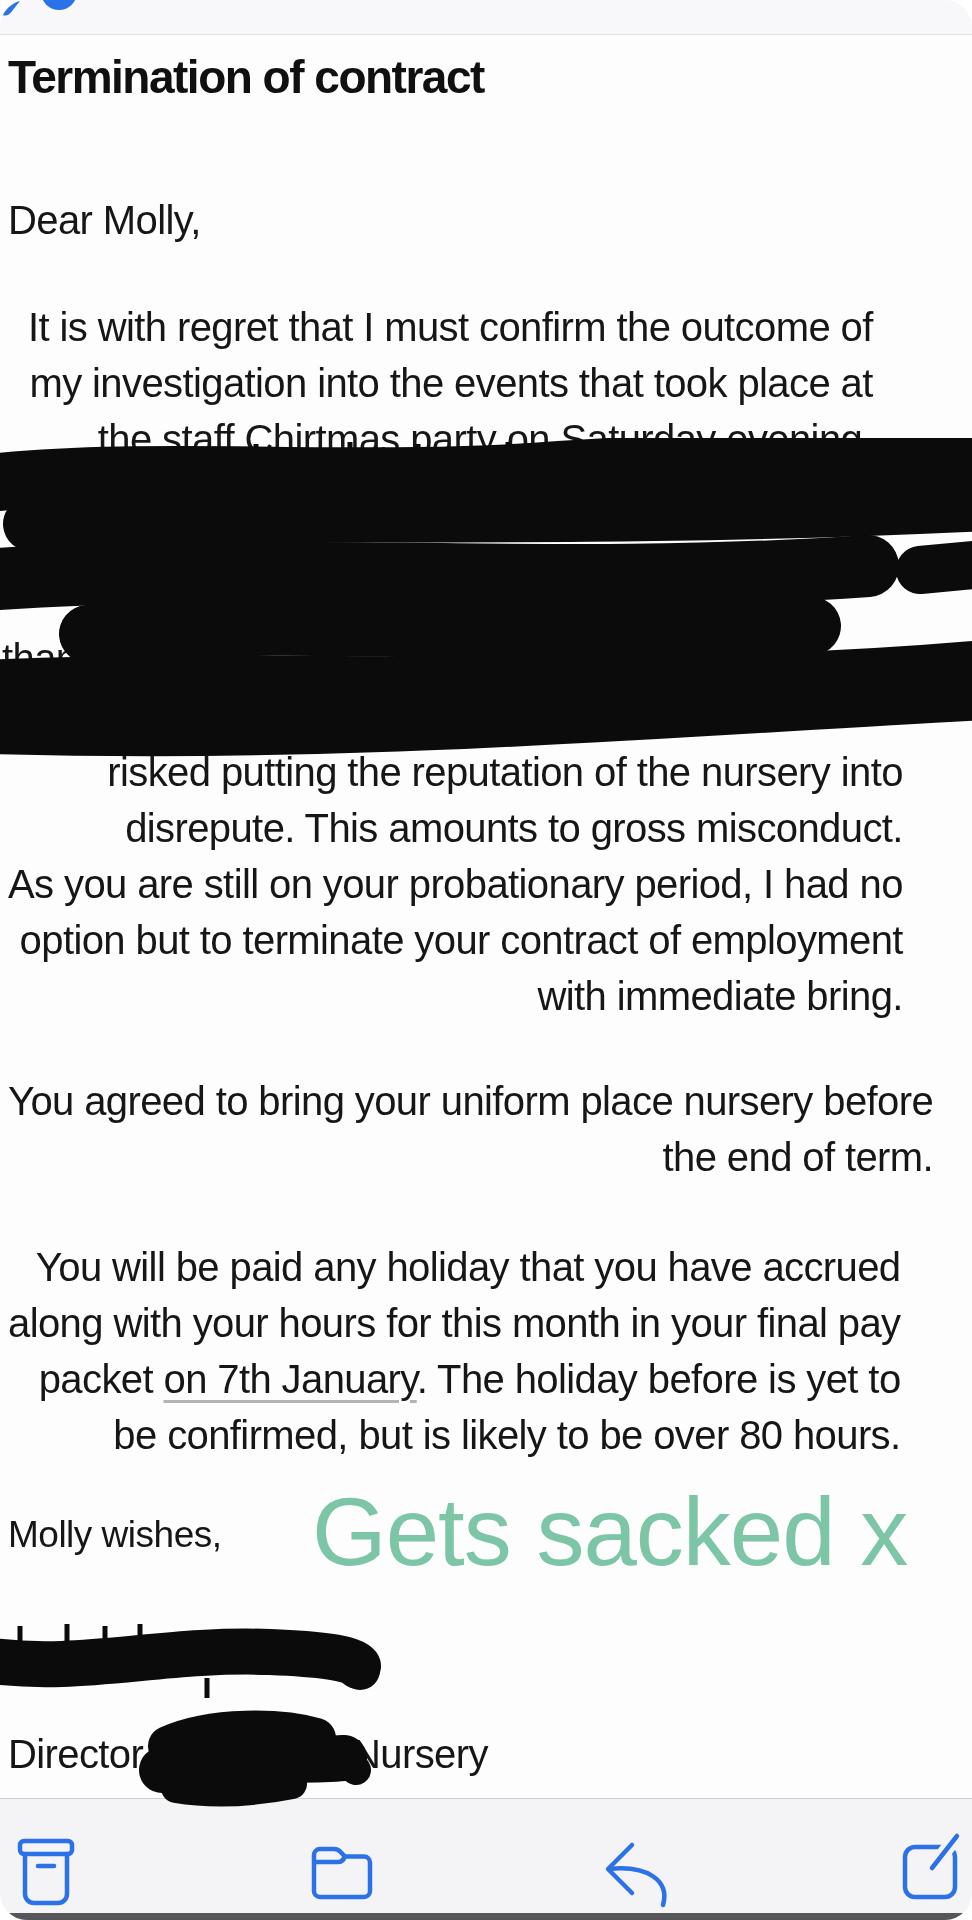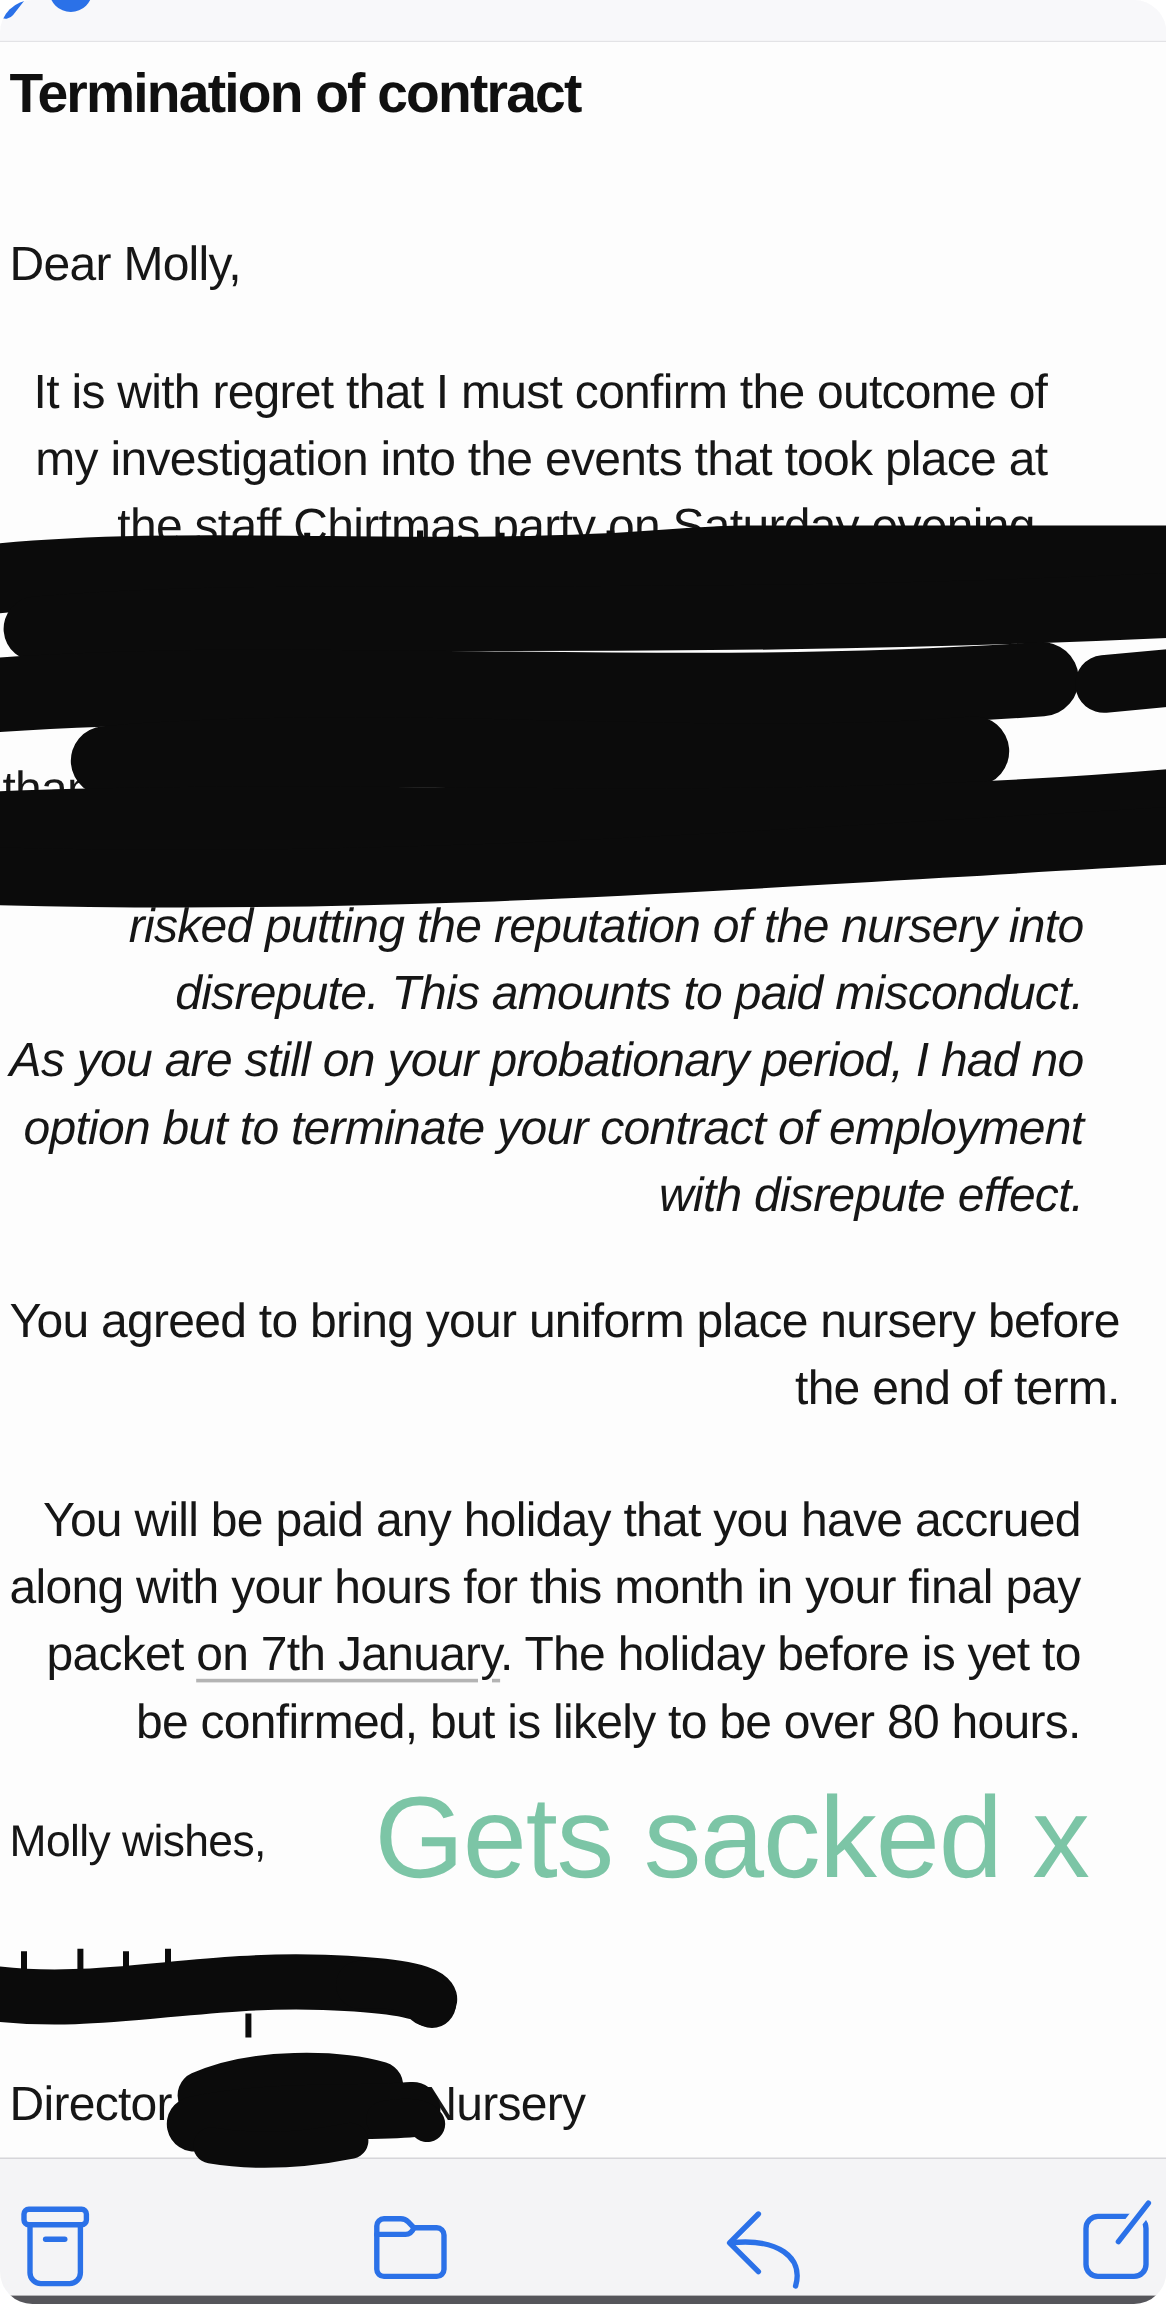--- a/index.html
+++ b/index.html
@@ -21,21 +21,21 @@
   
   .subject{
     position:absolute;left:8px;top:50px;margin:0;
     font-size:46px;font-weight:700;letter-spacing:-1.5px;color:#101010;
     white-space:nowrap;
   }
   .para{position:absolute;left:8px;font-size:40px;line-height:56px;letter-spacing:-0.6px;}
   .para .line{white-space:nowrap;text-align:right;}
   [data-para="p1"]{top:192px;}
   [data-para="p2"]{top:299px;margin-left:20px;}
-  [data-para="p4"]{top:744px;font-style:italic;}
+  [data-para="p4"]{top:744px;}
   [data-para="p5"]{top:1073px;}
   [data-para="p6"]{top:1239px;}
   .u{
     text-decoration:underline;
     text-decoration-color:#b4b4b4;
     text-decoration-thickness:3px;
     text-underline-offset:7px;
   }
   .closing{position:absolute;left:8px;top:1514px;font-size:37px;letter-spacing:-0.5px;white-space:nowrap;}
   .annotation{
@@ -82,24 +82,24 @@
       <div class="para" data-para="p1">
         <div class="line"><span>Dear Molly,</span></div>
       </div>
       <div class="para" data-para="p2">
         <div class="line"><span>It is with regret that I must confirm the outcome of</span></div>
         <div class="line"><span>my investigation into the events that took place at</span></div>
         <div class="line"><span>the staff Chirtmas party </span><span class="u">on Saturday evening</span><span>.</span></div>
       </div>
       <div class="para" data-para="p4">
         <div class="line"><span>risked putting the reputation of the nursery into</span></div>
-        <div class="line"><span>disrepute. This amounts to paid misconduct.</span></div>
+        <div class="line"><span>disrepute. This amounts to gross misconduct.</span></div>
         <div class="line"><span>As you are still on your probationary period, I had no</span></div>
         <div class="line"><span>option but to terminate your contract of employment</span></div>
-        <div class="line"><span>with disrepute effect.</span></div>
+        <div class="line"><span>with immediate bring.</span></div>
       </div>
       <div class="para" data-para="p5">
         <div class="line"><span>You agreed to bring your uniform place nursery before</span></div>
         <div class="line"><span>the end of term.</span></div>
       </div>
       <div class="para" data-para="p6">
         <div class="line"><span>You will be paid any holiday that you have accrued</span></div>
         <div class="line"><span>along with your hours for this month in your final pay</span></div>
         <div class="line"><span>packet </span><span class="u">on 7th January</span><span>. The holiday before is yet to</span></div>
         <div class="line"><span>be confirmed, but is likely to be over 80 hours.</span></div>

